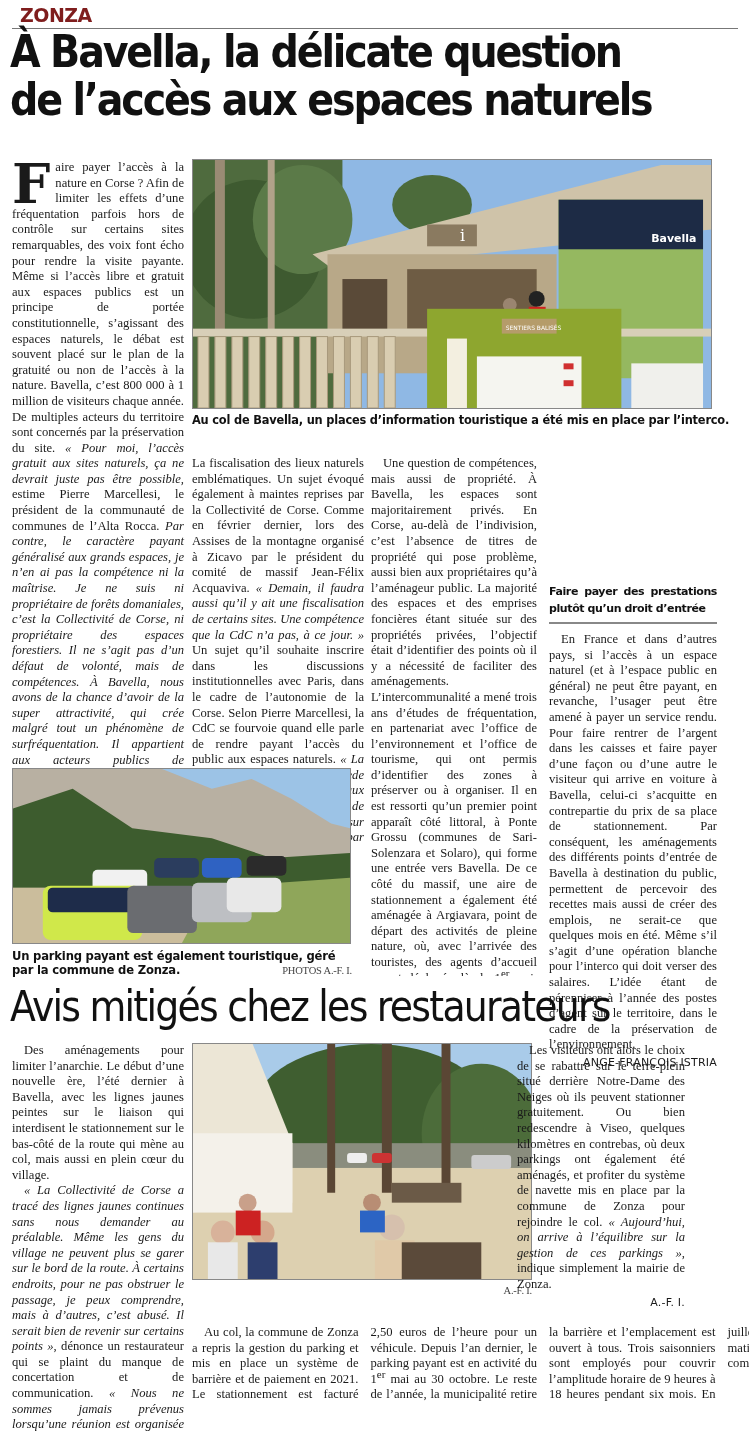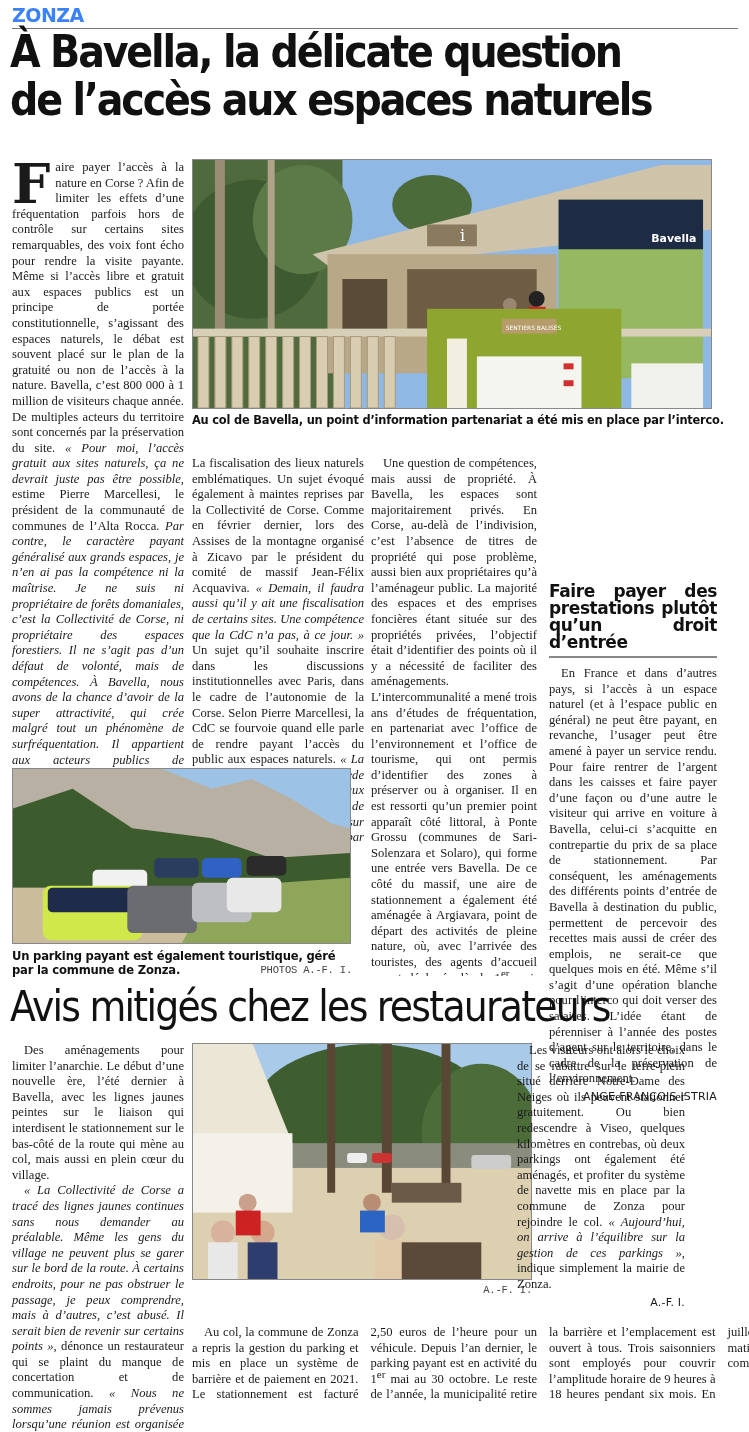--- a/index.html
+++ b/index.html
@@ -1,30 +1,30 @@
 <!DOCTYPE html>
 <html><head>
 <meta charset="utf-8">
 <style>
   * { box-sizing: border-box; margin: 0; padding: 0; }
   html, body { width: 749px; height: 1432px; background: #fff; overflow: hidden; }
   body { position: relative; font-family: "Liberation Serif", "DejaVu Serif", serif; color: #1a1a1a; }
   .abs { position: absolute; }
-  .kicker { left: 12px; top: 4px; font-family: "DejaVu Sans", sans-serif; font-weight: bold; font-size: 19px; color: #3b82f6; letter-spacing: -0.5px; text-align: center; }
+  .kicker { left: 20px; top: 4px; font-family: "DejaVu Sans", sans-serif; font-weight: bold; font-size: 19px; color: #7f1d1d; letter-spacing: -0.5px; text-align: center; }
   .rule-top { left: 12px; top: 28px; width: 726px; height: 1px; background: #777; }
   .headline { left: 10px; top: 28px; width: 735px; font-family: "DejaVu Sans", sans-serif; font-weight: bold; font-size: 44px; line-height: 48px; letter-spacing: -2.4px; color: #111; transform: scaleX(0.9); transform-origin: left top; white-space: nowrap; }
   .headline2 { left: 10px; top: 982px; font-family: "DejaVu Sans", sans-serif; font-size: 43px; line-height: 48px; letter-spacing: -2px; color: #111; transform: scaleX(0.88); transform-origin: left top; white-space: nowrap; }
   .col { font-size: 12.6px; line-height: 15.6px; text-align: justify; hyphens: auto; }
   .col p { text-indent: 12px; }
   .col p.noind { text-indent: 0; }
   .col i { }
   .dropcap { float: left; font-family: "DejaVu Serif", serif; font-size: 54px; line-height: 44px; margin: 2px 5px 0 0; font-weight: bold; }
-  .subhead { font-family: "DejaVu Sans", sans-serif; font-weight: bold; font-size: 17px; line-height: 17px; letter-spacing: -0.4px; color: #111; padding-bottom: 5px; border-bottom: 2px solid #888; margin: 8px 0 8px 0; }
+  .subhead { font-family: "DejaVu Sans", sans-serif; font-weight: bold; font-size: 11px; line-height: 17px; letter-spacing: -0.4px; color: #111; padding-bottom: 5px; border-bottom: 2px solid #888; margin: 8px 0 8px 0; }
   .caption { font-family: "DejaVu Sans", sans-serif; font-weight: bold; font-size: 11.6px; line-height: 13.5px; color: #111; letter-spacing: -0.2px; }
-  .credit { font-family: Liberation Mono, monospace; font-weight: normal; font-size: 10.5px; color: #444; float: right; }
+  .credit { font-family: Liberation Serif, serif; font-weight: normal; font-size: 10.5px; color: #444; float: right; }
   .signature { font-family: "DejaVu Sans", sans-serif; font-weight: normal; font-size: 11px; text-align: right; letter-spacing: 0.2px; margin-top: 2px; }
   .photo { overflow: hidden; border: 1px solid #888; }
   .photo svg { display: block; width: 100%; height: 100%; }
   sup { font-size: 11px; vertical-align: super; line-height: 0; }
 </style>
 </head>
 <body>
 
 <div class="abs kicker">ZONZA</div>
 <div class="abs rule-top"></div>
@@ -78,21 +78,21 @@
     <rect x="235" y="150" width="195" height="100" fill="#8ea62f"></rect>
     <rect x="310" y="160" width="55" height="15" fill="#b59c6a"></rect>
     <text x="314" y="171" font-size="6" fill="#fff" font-family="DejaVu Sans, sans-serif">SENTIERS BALISÉS</text>
     <rect x="255" y="180" width="20" height="70" fill="#f3efe0"></rect>
     <rect x="285" y="198" width="105" height="52" fill="#f5f5f0"></rect>
     <rect x="372" y="205" width="10" height="6" fill="#d03030"></rect>
     <rect x="372" y="222" width="10" height="6" fill="#d03030"></rect>
     <rect x="440" y="205" width="72" height="45" fill="#f0f0ec"></rect>
   </svg>
 </div>
-<div class="abs caption" style="left:192px; top:414px; width:540px; font-size:11.4px;">Au col de Bavella, un point d’information partenariat a été mis en place par l’interco.</div>
+<div class="abs caption" style="left:192px; top:414px; width:540px; font-size:11.4px;">Au col de Bavella, un places d’information touristique a été mis en place par l’interco.</div>
 
 <div class="abs col" style="left:192px; top:456px; width:172px;">
   <p class="noind"><span>La fiscalisation des lieux naturels emblématiques. Un sujet évoqué également à maintes reprises par la Collectivité de Corse. Comme en février dernier, lors des Assises de la montagne organisé à Zicavo par le président du comité de massif Jean-Félix Acquaviva. </span><i>« Demain, il faudra aussi qu’il y ait une fiscalisation de certains sites. Une compétence que la CdC n’a pas, à ce jour. »</i><span> Un sujet qu’il souhaite inscrire dans les discussions institutionnelles avec Paris, dans le cadre de l’autonomie de la Corse. Selon Pierre Marcellesi, la CdC se fourvoie quand elle parle de rendre payant l’accès du public aux espaces naturels. </span><i>« La Collectivité de Corse possède déjà des espaces domaniaux qu’elle a reçus par transfert de compétence de l’État, sur lesquels elle peut tirer profit par des aménagements. »</i></p>
 </div>
 
 <div class="abs col" style="left:371px; top:456px; width:166px; height:520px; overflow:hidden;">
   <p><span>Une question de compétences, mais aussi de propriété. À Bavella, les espaces sont majoritairement privés. En Corse, au-delà de l’indivision, c’est l’absence de titres de propriété qui pose problème, aussi bien aux propriétaires qu’à l’aménageur public. La majorité des espaces et des emprises foncières étant située sur des propriétés privées, l’objectif était d’identifier des points où il y a nécessité de faciliter des aménagements. L’intercommunalité a mené trois ans d’études de fréquentation, en partenariat avec l’office de l’environnement et l’office de tourisme, qui ont permis d’identifier des zones à préserver ou à organiser. Il en est ressorti qu’un premier point apparaît côté littoral, à Ponte Grossu (communes de Sari-Solenzara et Solaro), qui forme une entrée vers Bavella. De ce côté du massif, une aire de stationnement a également été aménagée à Argiavara, point de départ des activités de pleine nature, où, avec l’arrivée des touristes, des agents d’accueil seront déployés dès le 1</span><sup>er</sup><span> mai. Ils le seront aussi à Piscia di Ghjaddu, où on compte un autre parking payant géré par l’interco. Au col, un point d’information touristique a été mis en place par la com’com et un parking de 80 places est géré par la commune de Zonza. Côté montagne, Viséo a été identifié comme une zone aménageable. L’objectif est de faire la liaison entre les deux portes d’entrée du territoire.</span></p>
 </div>
 
 <div class="abs col" style="left:549px; top:583px; width:168px;">

